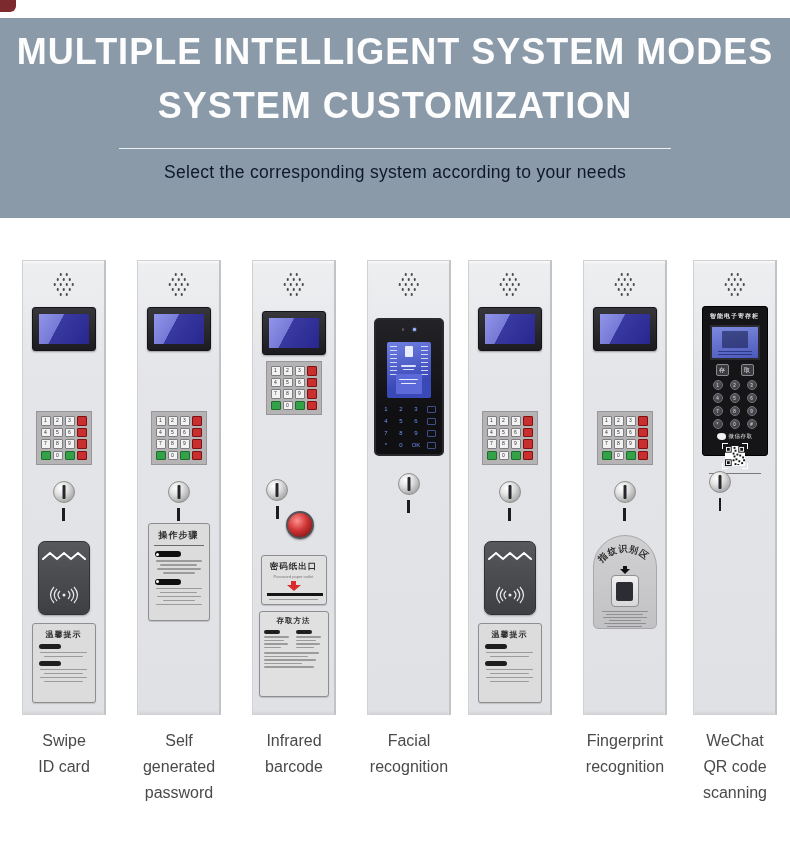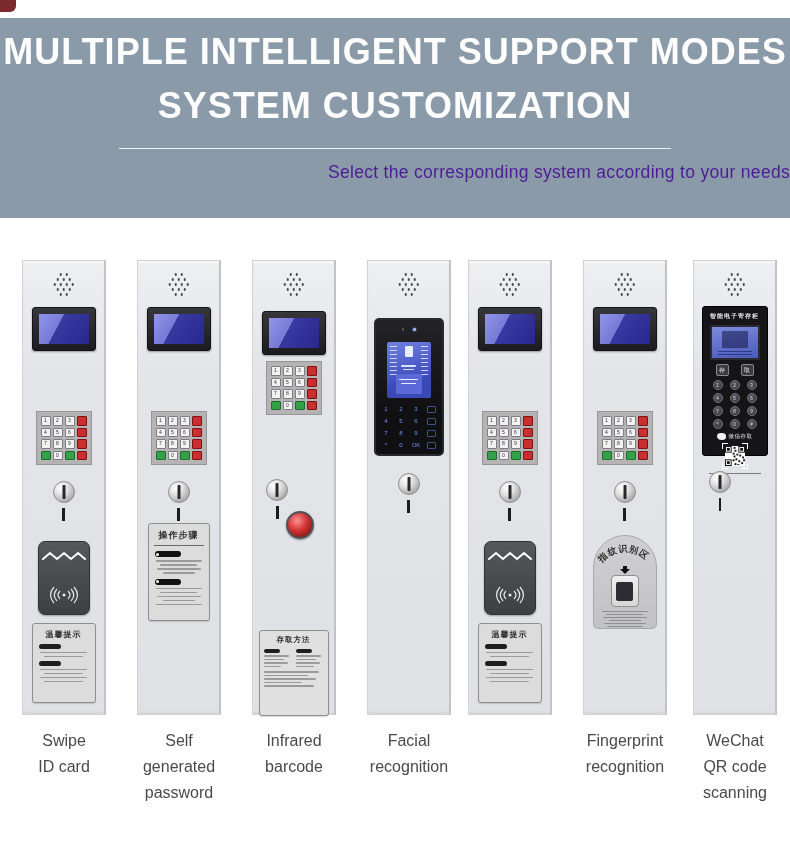--- a/index.html
+++ b/index.html
@@ -8,21 +8,21 @@
 
   
   .corner-frag{position:absolute;top:0;left:0;width:16px;height:12px;background:#7c2a2e;
                border-radius:0 0 6px 0;}
   .banner{position:absolute;top:18px;left:0;width:790px;height:200px;background:#8a9aa9;}
   .banner .t1{padding-top:13px;text-align:center;color:#fdfdfd;font-weight:bold;
               font-size:36px;letter-spacing:1px;}
   .banner .t2{margin-top:12px;text-align:center;color:#fdfdfd;font-weight:bold;
               font-size:36px;letter-spacing:1px;}
   .banner .divider{margin:21px auto 0;width:552px;height:1px;background:#f2f4f6;opacity:.95;}
-  .banner .sub{margin-top:13px;text-align:right;color:#4c1d95;font-size:17.5px;letter-spacing:.3px;}
+  .banner .sub{margin-top:13px;text-align:center;color:#0f172a;font-size:17.5px;letter-spacing:.3px;}
 
   
   .panel{position:absolute;top:260px;width:84px;height:455px;box-sizing:border-box;
          background:linear-gradient(180deg,#eeeff1 0%,#e4e5e8 25%,#e0e1e4 100%);
          border:1px solid #d0d1d4;border-right:2px solid #c2c3c6;
          box-shadow:inset 0 2px 2px rgba(255,255,255,.6),inset 0 -2px 3px rgba(0,0,0,.05);}
   #p1{left:22px}#p2{left:137px}#p3{left:252px}#p4{left:367px}#p5{left:468px}#p6{left:583px}#p7{left:693px}
   .cmp{position:absolute;left:50%;transform:translateX(-50%);box-sizing:border-box;}
 
   
@@ -86,21 +86,21 @@
   .arrow.red .arrow-stem{background:#d92b2b;}
   .arrow.red .arrow-head{border-top-color:#d92b2b;}
   .scan-window{width:48px;height:13px;background:#1b1b1d;border-radius:2px;margin:3px auto 2px;}
   .redbtn{top:250px;width:28px;height:28px;border-radius:50%;
           background:radial-gradient(circle at 38% 32%,#ff9090,#cf3434 45%,#7c1414 88%);
           border:2px solid #515158;box-shadow:0 1px 2px rgba(0,0,0,.4);}
   .pw{top:294px;width:66px;height:50px;background:#e0e0e0;}
   .pw .sticker-title{font-size:8.5px;}
   .pw-caption{font-size:4px;color:#777;text-align:center;margin-top:1px;}
   .pw-slot{width:56px;height:3px;background:#151515;margin:2px auto 2px;}
-  .method{top:369px;width:70px;height:86px;padding:4px;background:#e0e0e0;}
+  .method{top:350px;width:70px;height:86px;padding:4px;background:#e0e0e0;}
   .method-cols{display:flex;gap:5px;margin-top:2px;}
   .mcol{flex:1;}
   .mcol .pill{width:16px;height:4px;margin:2px 0;}
   .method .fline{margin:2px 0;}
 
   
   .console{top:57px;width:70px;height:138px;border-radius:5px;border:2px solid #2a2a2e;
            background:linear-gradient(180deg,#232327,#101013 70%);}
   .cam-dots{position:absolute;top:8px;left:50%;transform:translateX(-50%);display:flex;gap:9px;}
   .cam-dot{width:2.5px;height:2.5px;border-radius:50%;background:#55555c;}
@@ -168,21 +168,21 @@
   #l1{left:-1px}#l2{left:114px}#l3{left:229px}#l4{left:344px}#l5{left:445px}#l6{left:560px}#l7{left:670px}
 </style>
 </head>
 <body>
 
 <div class="page">
 
   <div class="corner-frag"></div>
 
   <header class="banner">
-    <div class="t1">MULTIPLE INTELLIGENT SUPPORT MODES</div>
+    <div class="t1">MULTIPLE INTELLIGENT SYSTEM MODES</div>
     <div class="t2">SYSTEM CUSTOMIZATION</div>
     <div class="divider"></div>
     <div class="sub">Select the corresponding system according to your needs</div>
   </header>
 
   <section class="panel" id="p1">
     <div class="cmp speaker">
         <div class="sp-row">
           <span class="sp-dot"></span>
           <span class="sp-dot"></span>
@@ -394,20 +394,32 @@
         <span class="kp-key green"></span>
         <span class="kp-key red"></span>
       </div>
     <div class="cmp lock" style="top:218px;left:30%;">
       <div class="lock-circle">
           <div class="lock-slot"></div>
         </div>
       <div class="lock-pin"></div>
     </div>
     <div class="cmp redbtn" style="left:58%;"></div>
+    <div class="cmp sticker pw">
+      <div class="sticker-title">密码纸出口</div>
+      <div class="pw-caption">Password paper outlet</div>
+      <div class="arrow red">
+          <div class="arrow-stem"></div>
+          <div class="arrow-head"></div>
+        </div>
+      <div class="pw-slot"></div>
+      <div>
+          <div class="fline" style="width: 92%;"></div>
+        </div>
+    </div>
     <div class="cmp sticker method">
       <div class="sticker-title" style="font-size:7.5px">存取方法</div>
       <div class="method-cols">
         <div class="mcol">
           <div class="pill"></div>
           <div>
               <div class="fline" style="width: 92%;"></div>
               <div class="fline" style="width: 74%;"></div>
               <div class="fline" style="width: 88%;"></div>
               <div class="fline" style="width: 64%;"></div>

